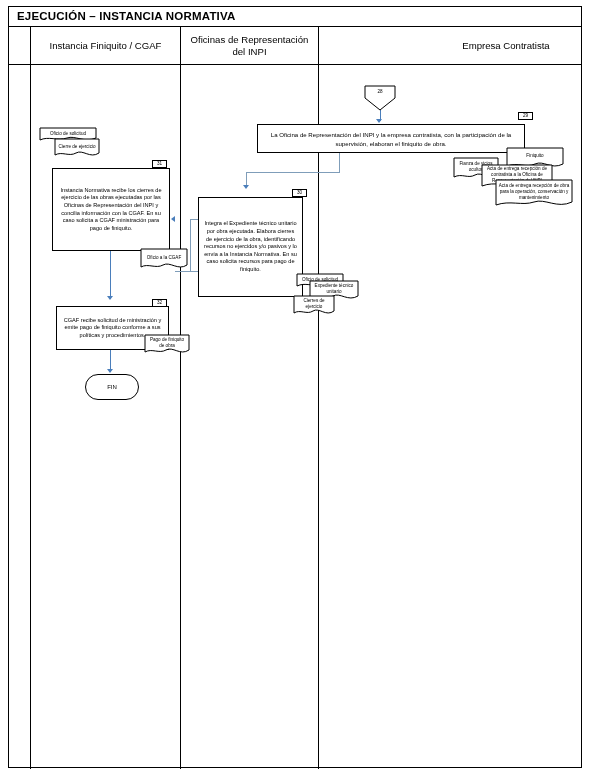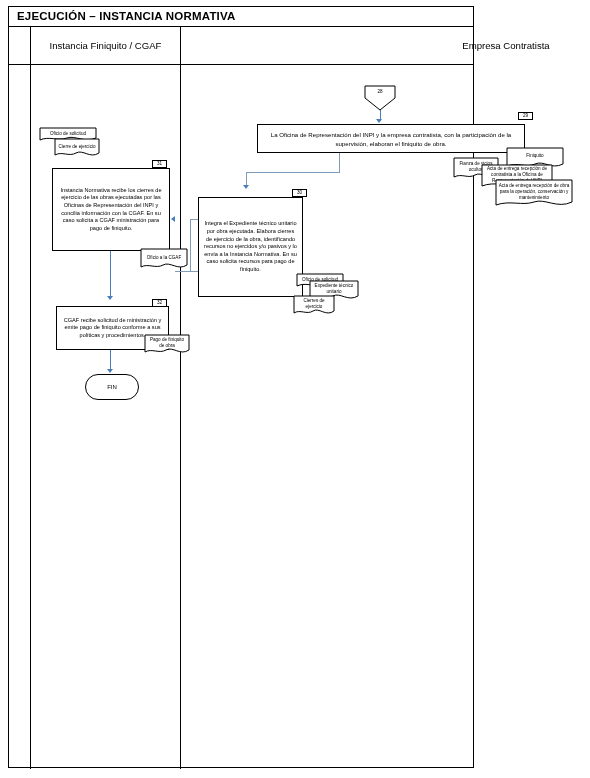--- a/index.html
+++ b/index.html
@@ -1,20 +1,20 @@
 <!DOCTYPE html>
 <html><head>
 <meta charset="utf-8">
 <style>
   html,body{margin:0;padding:0;background:#fff;}
   body{width:590px;height:778px;font-family:"Liberation Sans",sans-serif;color:#000;overflow:hidden;}
 
   #page{position:relative;width:590px;height:778px;box-sizing:border-box;padding:6px 8px 8px 8px;}
 
-  .frame{position:relative;width:466px;height:762px;border:1.2px solid #000;box-sizing:border-box;text-decoration:underline;}
+  .frame{position:relative;width:574px;height:762px;border:1.2px solid #000;box-sizing:border-box;text-decoration:underline;}
 
   
   .title-bar{position:absolute;left:0;top:0;width:100%;height:20px;border-bottom:1.2px solid #000;box-sizing:border-box;}
   .title-text{position:absolute;left:8px;top:3px;font-size:11.5px;font-weight:bold;letter-spacing:.2px;white-space:nowrap;}
 
   
   .lane-head-row{position:absolute;left:0;top:20px;width:100%;height:38px;border-bottom:1px solid #000;box-sizing:border-box;}
   .gutter{position:absolute;left:0;top:20px;width:22px;height:742px;border-right:1px solid #000;box-sizing:border-box;}
 
   .lane{position:absolute;top:20px;height:742px;box-sizing:border-box;border-right:1px solid #000;}
@@ -67,20 +67,23 @@
 
     <div class="title-bar">
       <div class="title-text">EJECUCIÓN – INSTANCIA NORMATIVA</div>
     </div>
 
     <div class="gutter"></div>
 
     <div class="lane" style="left:22px;width:150px;">
       <div class="lane-title">Instancia Finiquito / CGAF</div>
     </div>
+    <div class="lane" style="left:172px;width:138px;">
+      <div class="lane-title">Oficinas de Representación del INPI</div>
+    </div>
     <div class="lane last" style="left:432px;width:130px;">
       <div class="lane-title">Empresa Contratista</div>
     </div>
 
     <div class="lane-head-row"></div>
 
     <div class="offpage" style="left:355px;top:78px;width:32px;height:26px;">
       <svg width="32" height="26" viewBox="0 0 32 26">
         <path d="M1,1 L31,1 L31,13 L16,25 L1,13 Z" fill="#fff" stroke="#000" stroke-width="1"></path>
       </svg>

